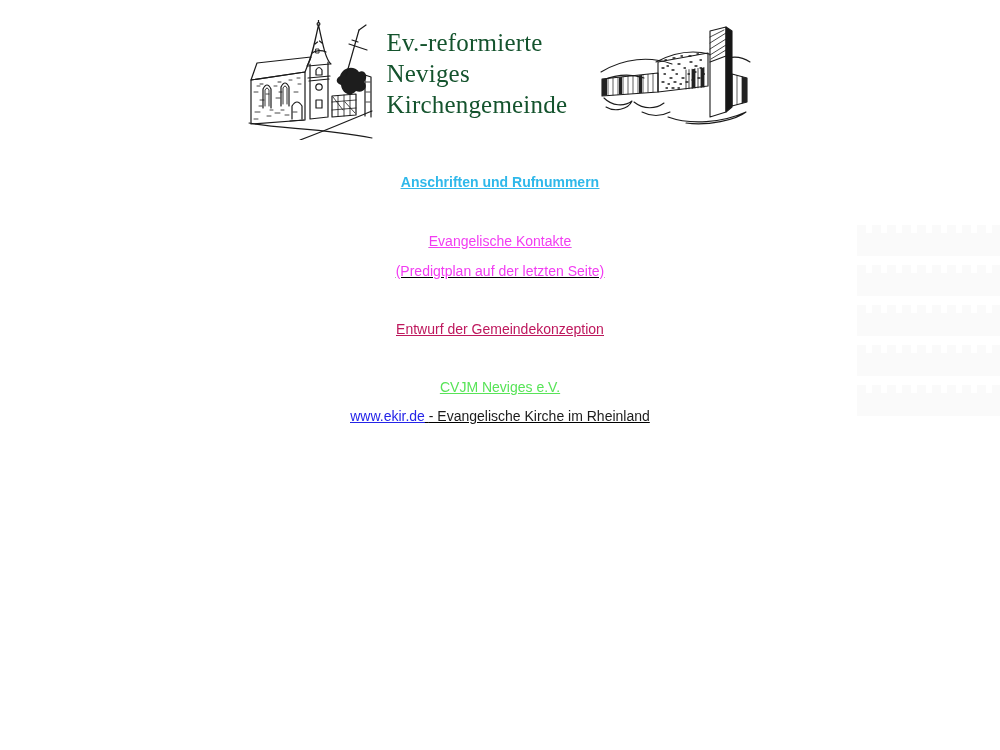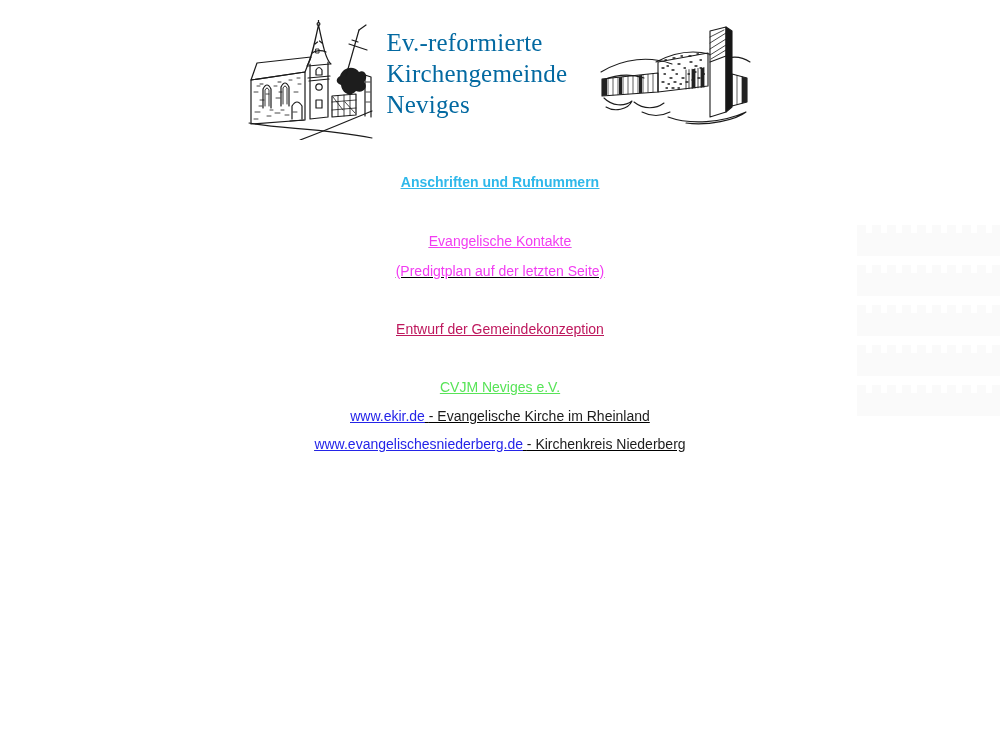--- a/index.html
+++ b/index.html
@@ -111,24 +111,24 @@
         <path d="M117,55 L117,96 M123,57 L123,97 M117,55 L123,57"></path>
         <path stroke-width="0.8" d="M118,62 h4 M118,72 h4 M118,82 h4"></path>
 
         <path d="M111,10 L98,56"></path>
         <path d="M101,24 L119,30 M104,20 L110,22"></path>
         <path d="M118,5 L111,10"></path>
       </g>
     </svg>
   </div>
 
-  <div class="site-title" style="color: #0369a1; font-family: Liberation Serif, serif;">
+  <div class="site-title" style="color: #14532d; font-family: Liberation Serif, serif;">
     <div>Ev.-reformierte</div>
+    <div>Neviges</div>
     <div>Kirchengemeinde</div>
-    <div>Neviges</div>
   </div>
 
   <div class="illustration right">
     <svg viewBox="0 0 155 106" width="155" height="106">
       <g fill="none" stroke="#1b1b1b" stroke-width="1.1" stroke-linecap="round" stroke-linejoin="round">
 
         <path d="M3,50 C26,36 52,34 74,42"></path>
         <path d="M58,40 C84,26 108,28 126,38"></path>
         <path d="M130,36 C138,34 146,36 152,40"></path>
         <path d="M5,58 C20,52 34,52 46,56"></path>
@@ -184,24 +184,20 @@
 
   <p class="r6">
     <a class="u" style="color: rgb(88, 228, 88);">CVJM Neviges e.V.</a>
   </p>
 
   <p class="r7">
     <a class="u" style="color: rgb(36, 36, 232);">www.ekir.de</a>
     <span class="desc">- Evangelische Kirche im Rheinland</span>
   </p>
 
-  <p class="r8">
-    <a class="u" style="color: rgb(36, 36, 232);">www.evangelischesniederberg.de</a>
-    <span class="desc">- Kirchenkreis Niederberg</span>
-  </p>
 
 </div>
 
 <div class="stripe s1"></div>
 <div class="stripe s2"></div>
 <div class="stripe s3"></div>
 <div class="stripe s4"></div>
 <div class="stripe s5"></div>
 
 </body></html>

